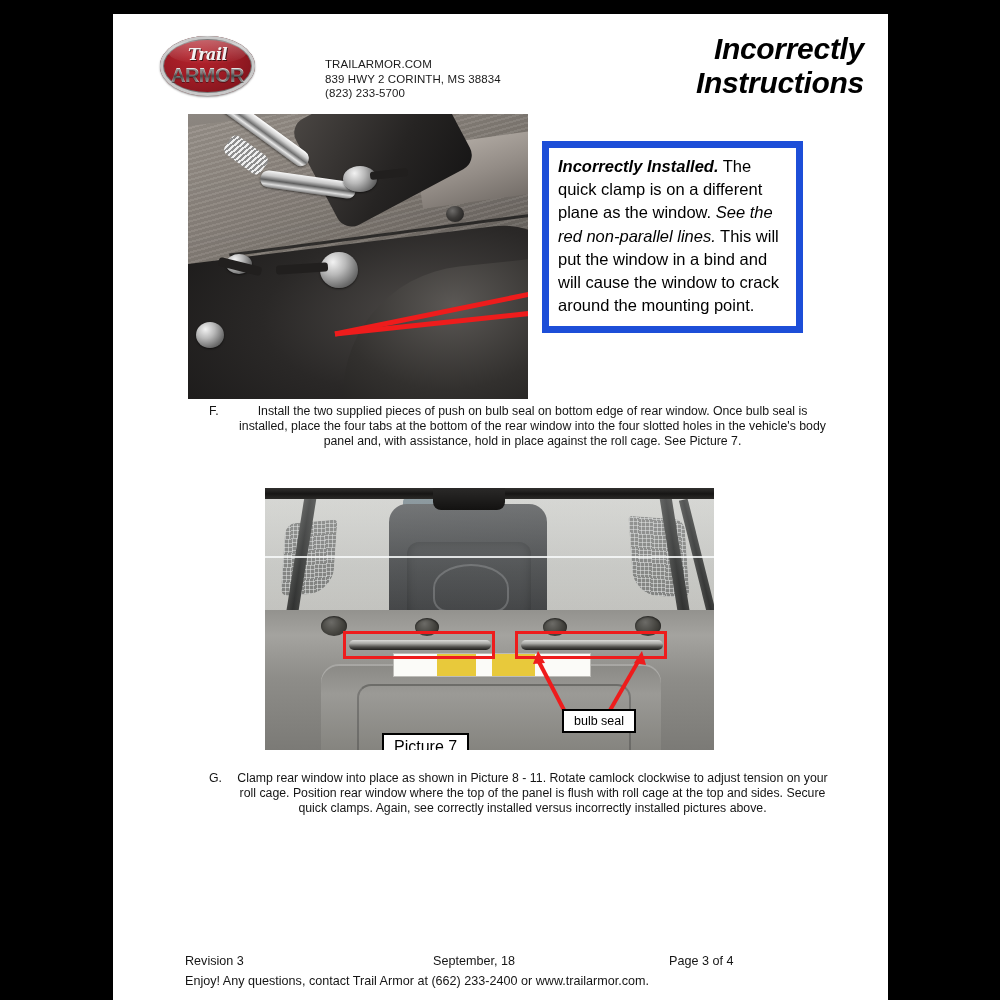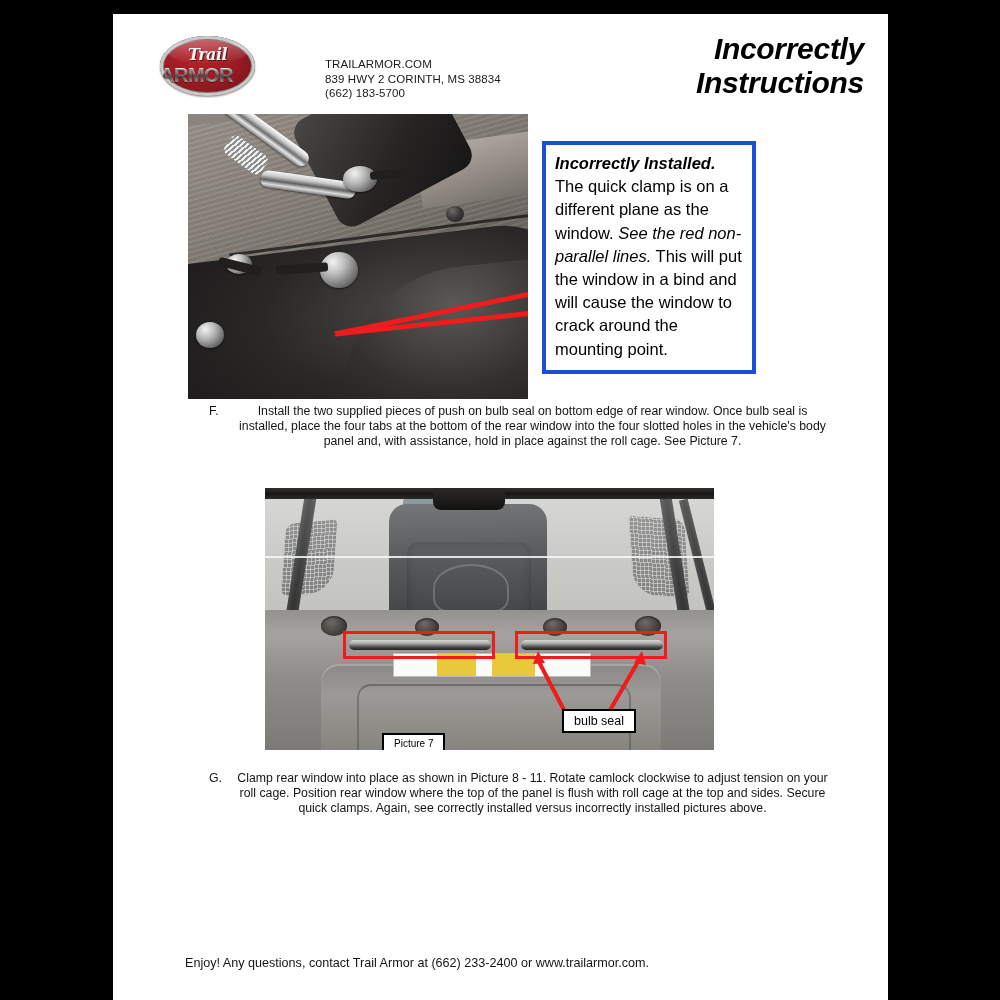--- a/index.html
+++ b/index.html
@@ -54,21 +54,21 @@
     font-style: italic;
     font-weight: bold;
     font-size: 16px;
     color: #f2f2f2;
     text-shadow: 1px 1px 0 rgba(0,0,0,.6);
     letter-spacing: -0.5px;
   }
   .logo-armor {
     position: absolute;
     left: 0; top: 28px; width: 95px;
-    text-align: left;
+    text-align: center;
     font-family: "Liberation Sans", sans-serif;
     font-weight: bold;
     font-size: 20px;
     letter-spacing: -0.5px;
     background: linear-gradient(180deg, #ffffff 0%, #c8c8c8 38%, #6b6b6b 52%, #d4d4d4 75%, #8a8a8a 100%);
     -webkit-background-clip: text;
     background-clip: text;
     color: transparent;
     text-shadow: 0 1px 0 rgba(0,0,0,.35);
   }
@@ -191,22 +191,22 @@
     background: #211f1e;
     border-radius: 3px;
   }
 
   #redlines { position: absolute; left: 0; top: 0; width: 340px; height: 285px; }
 
   
   #warnbox {
     position: absolute;
     left: 429px; top: 127px;
-    width: 214px;
-    border: 4px solid #1d4ed8;
+    width: 261px;
+    border: 7px solid #1d4ed8;
     background: #ffffff;
     padding: 7px 9px 9px 9px;
     box-sizing: border-box;
   }
   #warnbox p {
     margin: 0;
     font-size: 16.5px;
     line-height: 23.2px;
     color: #000000;
   }
@@ -376,21 +376,21 @@
   .callout {
     position: absolute;
     background: #ffffff;
     border: 2px solid #000000;
     font-size: 12.5px;
     color: #000000;
     padding: 3px 10px;
     white-space: nowrap;
   }
   #bulbseal-label { left: 297px; top: 221px; }
-  #picture7-label { left: 117px; top: 245px; font-size: 10px; text-align: center; }
+  #picture7-label { left: 117px; top: 245px; font-size: 16px; text-align: center; }
 
   
   #footer {
     position: absolute;
     left: 72px; top: 940px; width: 640px;
     font-size: 12.6px;
     color: #151515;
   }
   #footer-row1 {
     position: relative;
@@ -413,21 +413,21 @@
       <div class="logo-oval">
         <div class="logo-shine"></div>
         <div class="logo-trail">Trail</div>
         <div class="logo-armor">ARMOR</div>
       </div>
     </div>
 
     <div id="contact">
       <div>TRAILARMOR.COM</div>
       <div>839 HWY 2 CORINTH, MS 38834</div>
-      <div>(662) 183-5700</div>
+      <div>(823) 233-5700</div>
     </div>
 
     <div id="doc-title">
       <div>Incorrectly</div>
       <div>Instructions</div>
     </div>
   </div>
 
   <div id="photo1">
     <div class="p1-bg"></div>
@@ -523,16 +523,21 @@
     <div class="callout" id="bulbseal-label">bulb seal</div>
     <div class="callout" id="picture7-label">Picture 7</div>
   </div>
 
   <div class="para" id="paraG">
     <span class="marker">G.</span>
     <span class="ptext">Clamp rear window into place as shown in Picture 8 - 11.  Rotate camlock clockwise to adjust tension on your roll cage. Position rear window where the top of the panel is flush with roll cage at the top and sides.  Secure quick clamps. Again, see correctly installed versus incorrectly installed pictures above.</span>
   </div>
 
   <div id="footer">
+    <div id="footer-row1">
+      <span id="f-rev">Revision 3</span>
+      <span id="f-date">September, 18</span>
+      <span id="f-page">Page 3 of 4</span>
+    </div>
     <div id="footer-row2">Enjoy! Any questions, contact Trail Armor at (662) 233-2400 or www.trailarmor.com.</div>
   </div>
 
 </div>
 
 </body></html>

